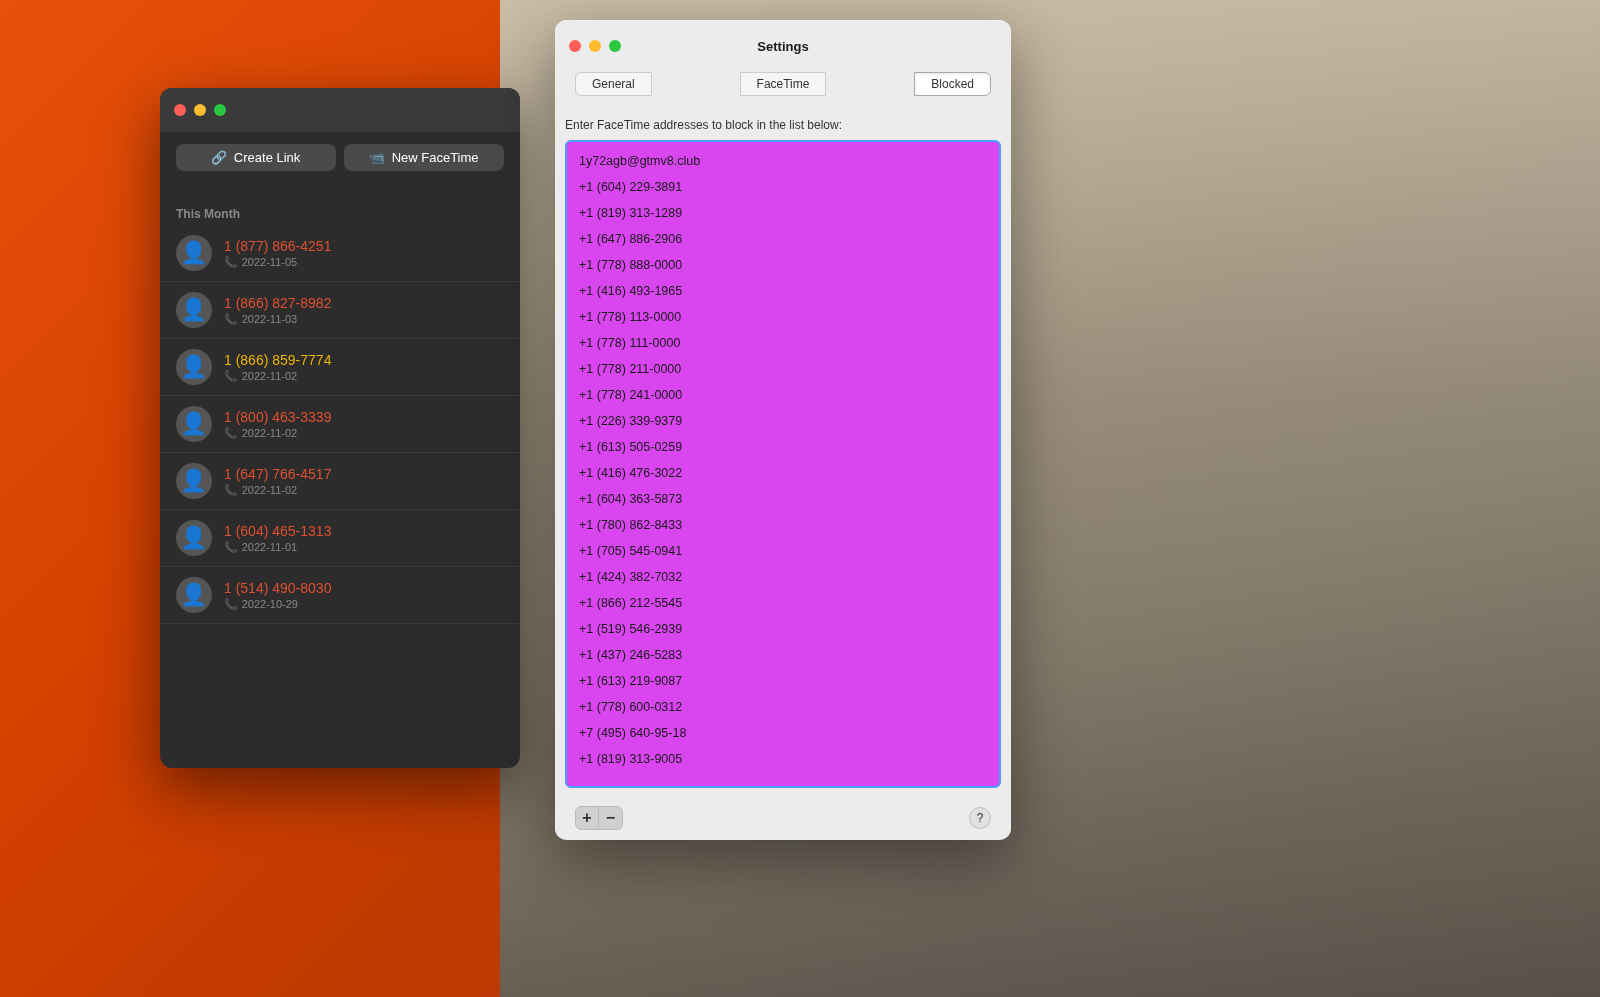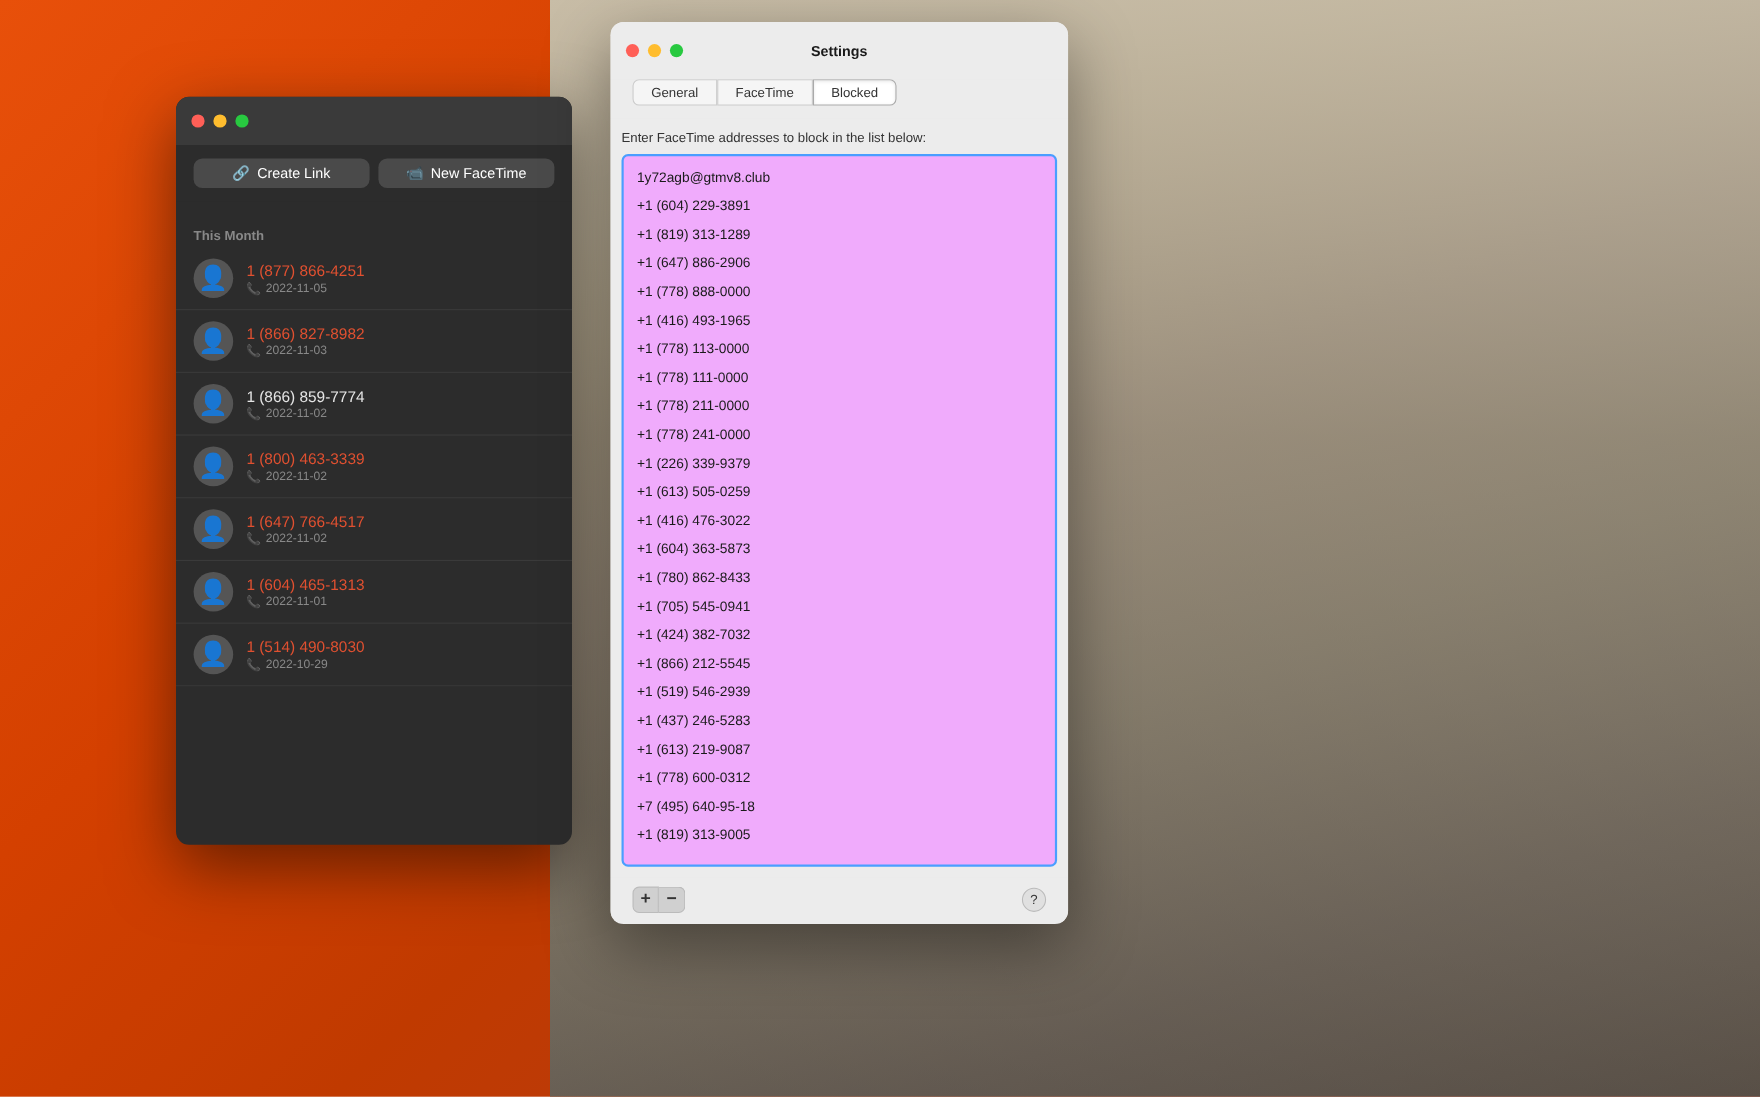--- a/index.html
+++ b/index.html
@@ -132,38 +132,38 @@
     .call-number {
       font-size: 14px;
       font-weight: 500;
     }
 
     .call-number.spam {
       color: #e05030;
     }
 
     .call-number.normal {
-      color: #e5e5e5;
+      color: #eab308;
     }
 
     .call-date {
       font-size: 11px;
       color: #888;
       display: flex;
       align-items: center;
       gap: 4px;
       margin-top: 2px;
     }
 
     
     .settings-window {
       position: absolute;
       left: 555px;
       top: 20px;
-      width: 416px;
+      width: 456px;
       height: 820px;
       background: #ececec;
       border-radius: 12px;
       overflow: hidden;
       box-shadow: 0 20px 60px rgba(0,0,0,0.4);
       z-index: 20;
     }
 
     .settings-titlebar {
       height: 52px;
@@ -183,21 +183,21 @@
     }
 
     .settings-title {
       font-size: 13px;
       font-weight: 600;
       color: #1a1a1a;
     }
 
     .settings-tabs {
       display: flex;
-      justify-content: flex-start;
+      justify-content: space-between;
       gap: 0;
       padding: 0 20px 12px;
       background: #ececec;
     }
 
     .settings-tab {
       padding: 4px 16px;
       font-size: 12px;
       border: 1px solid #ccc;
       background: #f5f5f5;
@@ -225,21 +225,21 @@
       background: #ececec;
     }
 
     .settings-instructions {
       font-size: 12px;
       color: #333;
       margin-bottom: 8px;
     }
 
     .blocked-list-container {
-      background: #f0abfc;
+      background: #d946ef;
       border: 2px solid #4a9eff;
       border-radius: 6px;
       height: 648px;
       overflow-y: scroll;
     }
 
     .blocked-list {
       padding: 6px 0;
     }
 

